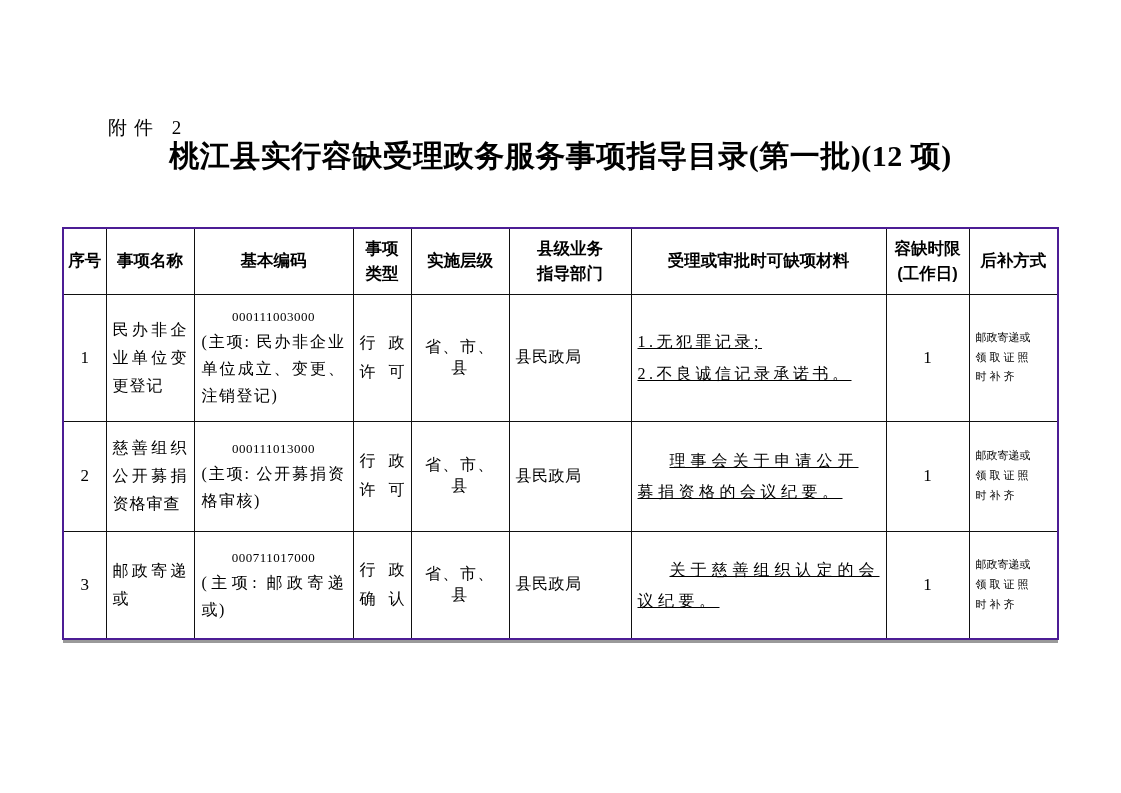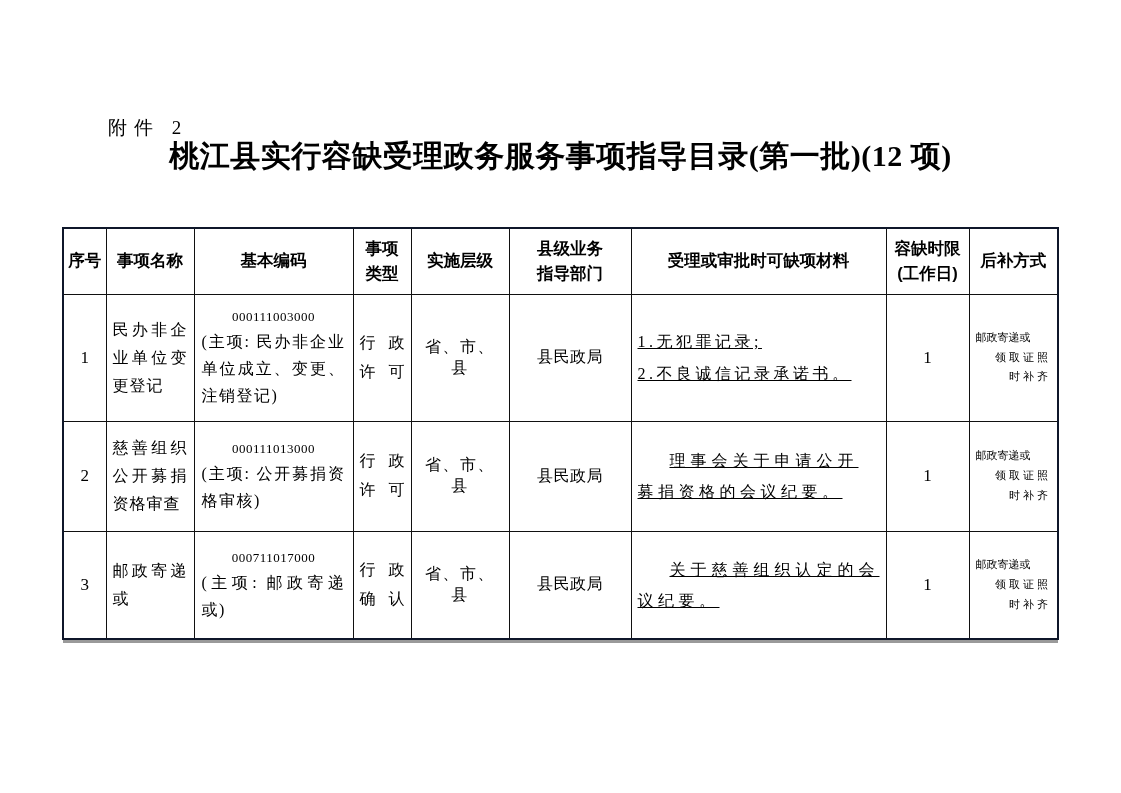--- a/index.html
+++ b/index.html
@@ -36,21 +36,21 @@
     white-space: nowrap;
   }
   table.doc-table {
     position: absolute;
     left: 62px;
     top: 227px;
     width: 995px;
     border-collapse: collapse;
     table-layout: fixed;
     font-size: 16px;
-    border: 2px solid #0f172a;
+    border: 2px solid #4c1d95;
     box-shadow: 0 4px 0 -1px #9a9a9a;
   }
   .doc-table th, .doc-table td {
     border: 1.5px solid #111;
     vertical-align: middle;
     padding: 2px 6px;
     overflow: hidden;
   }
   .doc-table thead th {
     font-family: "Liberation Sans", "DejaVu Sans", sans-serif;
@@ -77,28 +77,28 @@
   .code-num    { text-align: center; font-size: 13px; letter-spacing: 0.5px; }
   .code-main   { text-align: justify; letter-spacing: 1.5px; padding: 0 1px; }
   .cell-type   {
     text-align: justify;
     text-align-last: justify;
     white-space: pre-line;
     padding: 2px 11px;
     line-height: 1.8;
   }
   .cell-level  { text-align: center; letter-spacing: 1.5px; }
-  .cell-dept   { text-align: center; letter-spacing: 0.5px; }
+  .cell-dept   { text-align: left; letter-spacing: 0.5px; }
   .cell-materials { padding: 4px 8px; line-height: 1.95; }
   .mat-line    { letter-spacing: 3.5px; text-decoration: underline; }
   .mat-indent  { text-indent: 2em; letter-spacing: 5px; }
   .mat-wide    { letter-spacing: 4.5px; }
   .cell-limit  { text-align: center; font-size: 17px; }
   .cell-supp   { padding: 2px 4px; line-height: 1.8; font-size: 11px; }
-  .supp-line + .supp-line { letter-spacing: 3px; text-align: right; }
+  .supp-line + .supp-line { letter-spacing: 3px; }
 </style>
 </head>
 <body>
 
 <div class="attachment-label">附件 2</div>
 
 <div class="doc-title">桃江县实行容缺受理政务服务事项指导目录(第一批)(12 项)</div>
 
 <table class="doc-table">
   <colgroup>

